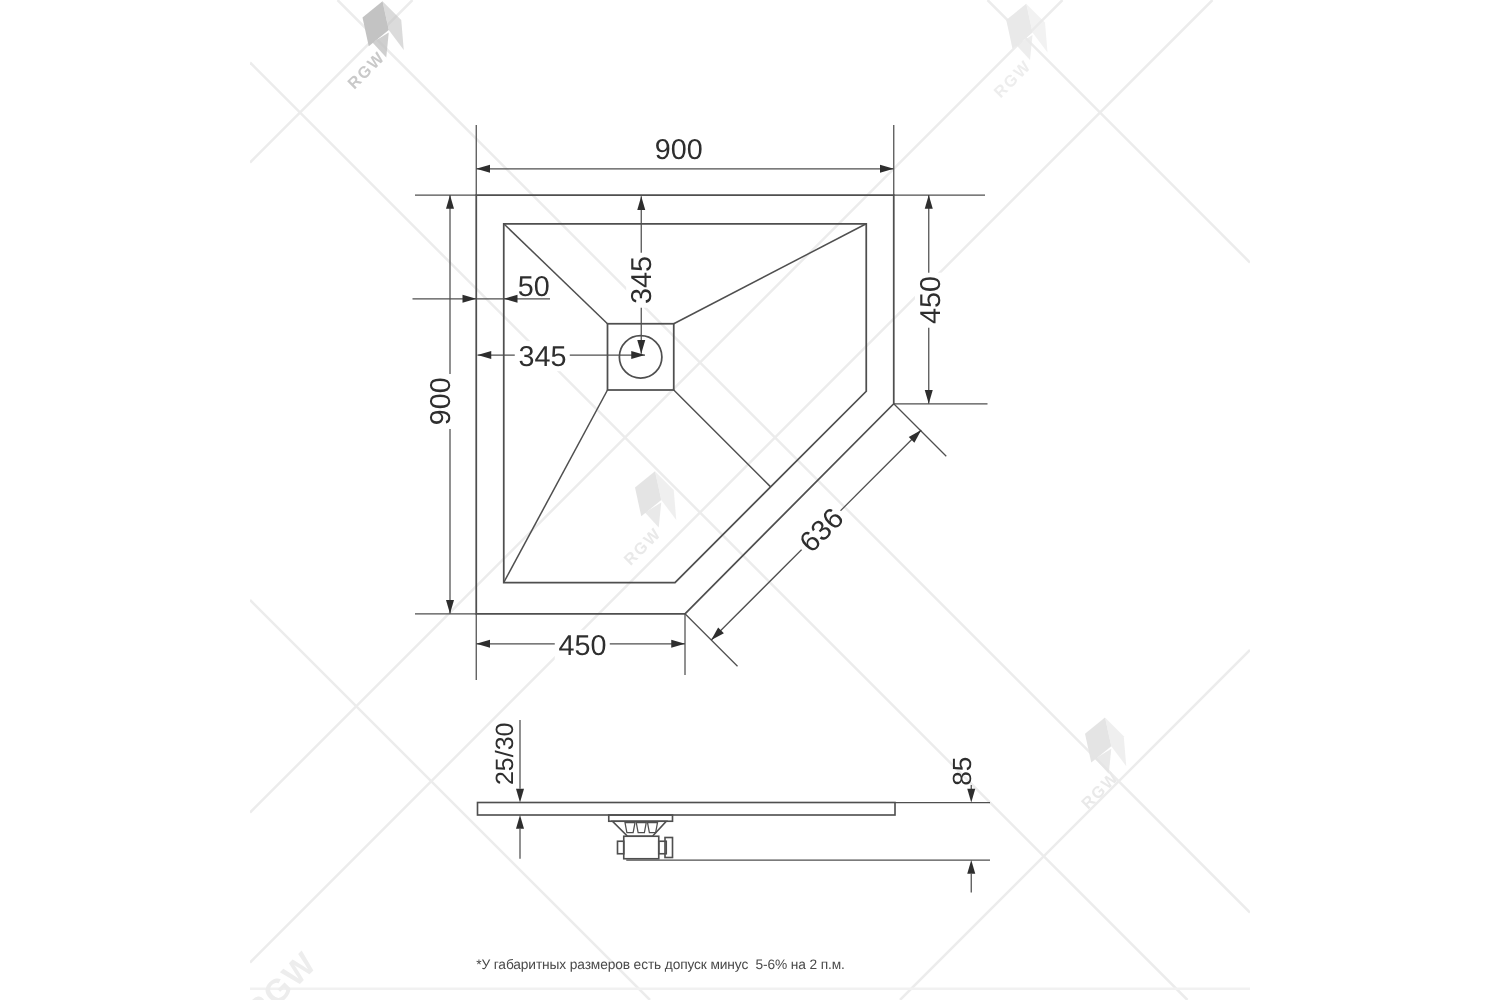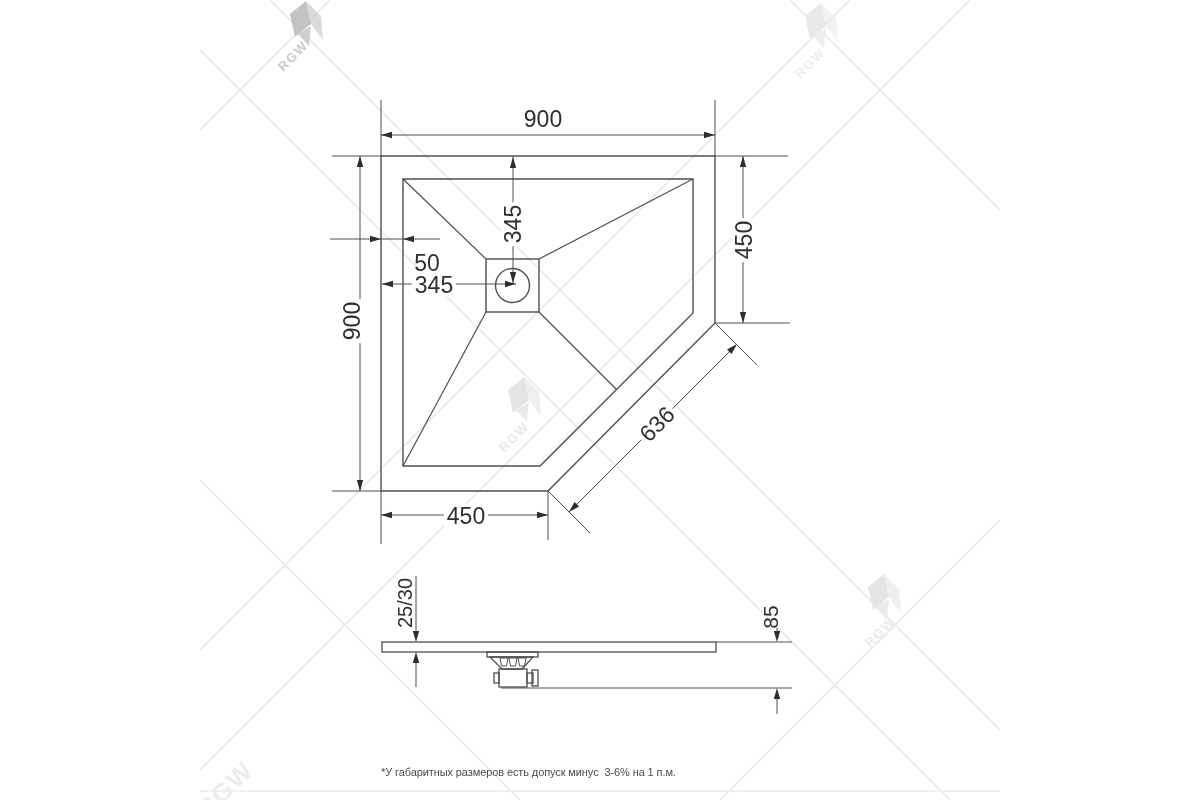--- a/index.html
+++ b/index.html
@@ -154,20 +154,20 @@
       <polygon points="777,642 773.8,631 780.2,631"></polygon>
       <polygon points="777,688 773.8,699 780.2,699"></polygon>
     </g>
   </svg>
 
   <div class="dim" style="left:543px;top:119px;">900</div>
   <div class="dim rot90" style="left:352px;top:321px;">900</div>
   <div class="dim rot90" style="left:744px;top:240px;">450</div>
   <div class="dim" style="left:466px;top:516px;">450</div>
   <div class="dim rot45" style="left:657px;top:424px;">636</div>
-  <div class="dim nobg" style="left:427px;top:229px;margin-top:34px;">50</div>
+  <div class="dim nobg" style="left:427px;top:229px;">50</div>
   <div class="dim" style="left:434px;top:285px;">345</div>
   <div class="dim rot90" style="left:513px;top:224px;">345</div>
   <div class="dim rot90 nobg f20" style="left:405px;top:603px;">25/30</div>
   <div class="dim rot90 nobg f21" style="left:771px;top:617px;">85</div>
 
-  <div id="footnote">*У габаритных размеров есть допуск минус  3-6% на 1 п.м.</div>
+  <div id="footnote">*У габаритных размеров есть допуск минус  5-6% на 2 п.м.</div>
 </div>
 
 </body></html>

